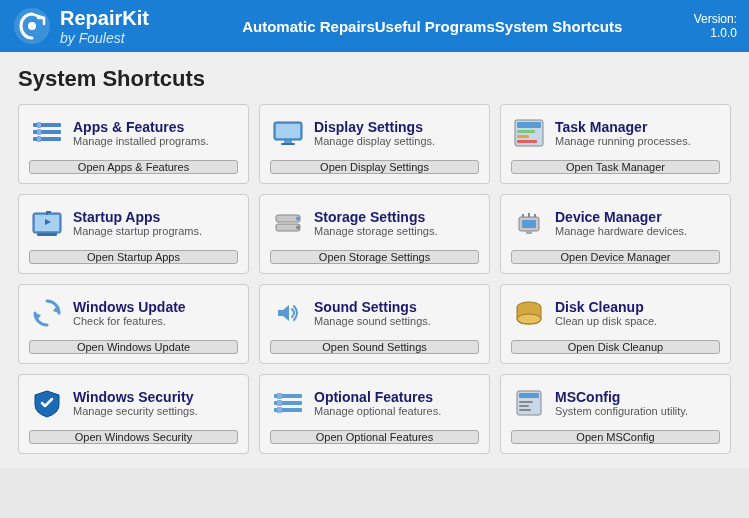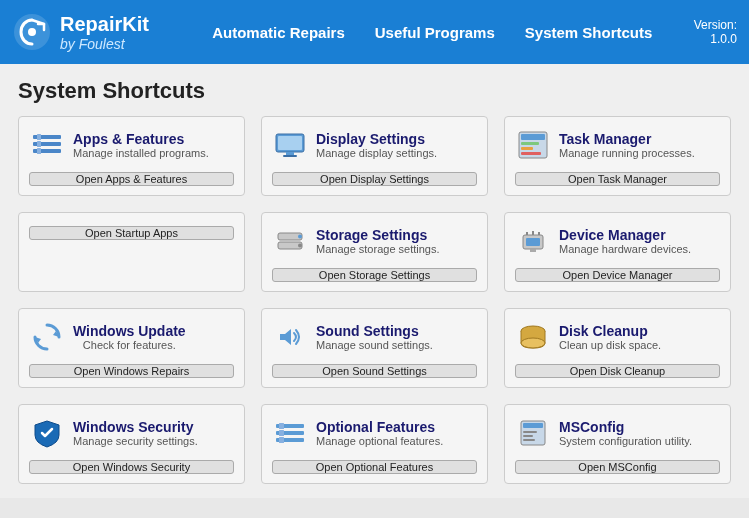--- a/index.html
+++ b/index.html
@@ -5,21 +5,21 @@
     * { box-sizing: border-box; margin: 0; padding: 0; }
     body {
       font-family: Arial, sans-serif;
       background: #e8e8e8;
       width: 749px;
       height: 518px;
       overflow: hidden;
     }
     .header {
       background: #1a7fd4;
-      height: 64px;
+      height: 52px;
       display: flex;
       align-items: center;
       padding: 16px 12px;
     }
     .logo-area {
       display: flex;
       align-items: center;
       margin-right: 30px;
     }
     .logo-icon {
@@ -35,21 +35,20 @@
       font-weight: bold;
       line-height: 1.2;
     }
     .logo-sub {
       font-size: 14px;
       color: #cce8ff;
       font-style: italic;
     }
     .nav-links {
       display: flex;
-      gap: 30px;
       flex: 1;
       justify-content: center;
     }
     .nav-link {
       color: white;
       font-size: 15px;
       font-weight: bold;
       cursor: pointer;
       text-decoration: none;
     }
@@ -65,21 +64,21 @@
     }
     .page-title {
       font-size: 22px;
       font-weight: bold;
       color: #222;
       margin-bottom: 12px;
     }
     .grid {
       display: grid;
       grid-template-columns: repeat(3, 1fr);
-      gap: 16px;
+      gap: 10px;
     }
     .card {
       background: #f5f5f5;
       border: 1px solid #ccc;
       border-radius: 4px;
       padding: 10px 10px 8px 10px;
     }
     .card-header {
       display: flex;
       align-items: center;
@@ -95,21 +94,20 @@
       justify-content: center;
     }
     .card-text .card-title {
       font-size: 14px;
       font-weight: bold;
       color: #1a1a6e;
     }
     .card-text .card-desc {
       font-size: 11px;
       color: #555;
-      text-align: center;
     }
     .card-btn {
       width: 100%;
       padding: 0 0;
       background: #e0e0e0;
       border: 1px solid #aaa;
       border-radius: 3px;
       font-size: 11px;
       color: #222;
       cursor: pointer;
@@ -199,20 +197,35 @@
     </svg>
       </div>
       <div class="card-text">
         <div class="card-title">Task Manager</div>
         <div class="card-desc">Manage running processes.</div>
       </div>
     </div>
     <button class="card-btn">Open Task Manager</button>
   </div>
       <div class="card">
+    <div class="card-header">
+      <div class="card-icon">
+        <svg width="32" height="32" viewBox="0 0 32 32">
+      <rect x="2" y="6" width="28" height="20" rx="2" fill="#5b9bd5" stroke="#3a6ea5" stroke-width="1"></rect>
+      <rect x="4" y="8" width="24" height="16" fill="#a8d0f0"></rect>
+      <polygon points="14,18 14,12 20,15" fill="#3a6ea5"></polygon>
+      <rect x="6" y="26" width="20" height="3" rx="1" fill="#3a6ea5"></rect>
+      <path d="M16 8 L16 5 L20 5" stroke="#3a6ea5" stroke-width="2" fill="none" marker-end="url(#a)"></path>
+    </svg>
+      </div>
+      <div class="card-text">
+        <div class="card-title">Startup Apps</div>
+        <div class="card-desc">Manage startup programs.</div>
+      </div>
+    </div>
     <button class="card-btn">Open Startup Apps</button>
   </div>
       <div class="card">
     <div class="card-header">
       <div class="card-icon">
         <svg width="32" height="32" viewBox="0 0 32 32">
       <rect x="4" y="8" width="24" height="7" rx="2" fill="#c8c8c8" stroke="#888" stroke-width="1"></rect>
       <rect x="4" y="17" width="24" height="7" rx="2" fill="#c8c8c8" stroke="#888" stroke-width="1"></rect>
       <circle cx="26" cy="11.5" r="2" fill="#5b9bd5"></circle>
       <circle cx="26" cy="20.5" r="2" fill="#888"></circle>
@@ -250,21 +263,21 @@
       <path d="M16 28 A12 12 0 0 1 4 16" stroke="#5b9bd5" stroke-width="3" fill="none" stroke-linecap="round"></path>
       <path d="M25 10 L28 16 L22 14 Z" fill="#5b9bd5"></path>
       <path d="M7 22 L4 16 L10 18 Z" fill="#5b9bd5"></path>
     </svg>
       </div>
       <div class="card-text">
         <div class="card-title">Windows Update</div>
         <div class="card-desc">Check for features.</div>
       </div>
     </div>
-    <button class="card-btn">Open Windows Repairs</button>
+    <button class="card-btn">Open Windows Update</button>
   </div>
       <div class="card">
     <div class="card-header">
       <div class="card-icon">
         <svg width="32" height="32" viewBox="0 0 32 32">
       <polygon points="6,13 6,19 11,19 17,24 17,8 11,13" fill="#5b9bd5"></polygon>
       <path d="M20 12 Q24 16 20 20" stroke="#5b9bd5" stroke-width="2" fill="none" stroke-linecap="round"></path>
       <path d="M22 9 Q28 16 22 23" stroke="#5b9bd5" stroke-width="2" fill="none" stroke-linecap="round"></path>
     </svg>
       </div>

